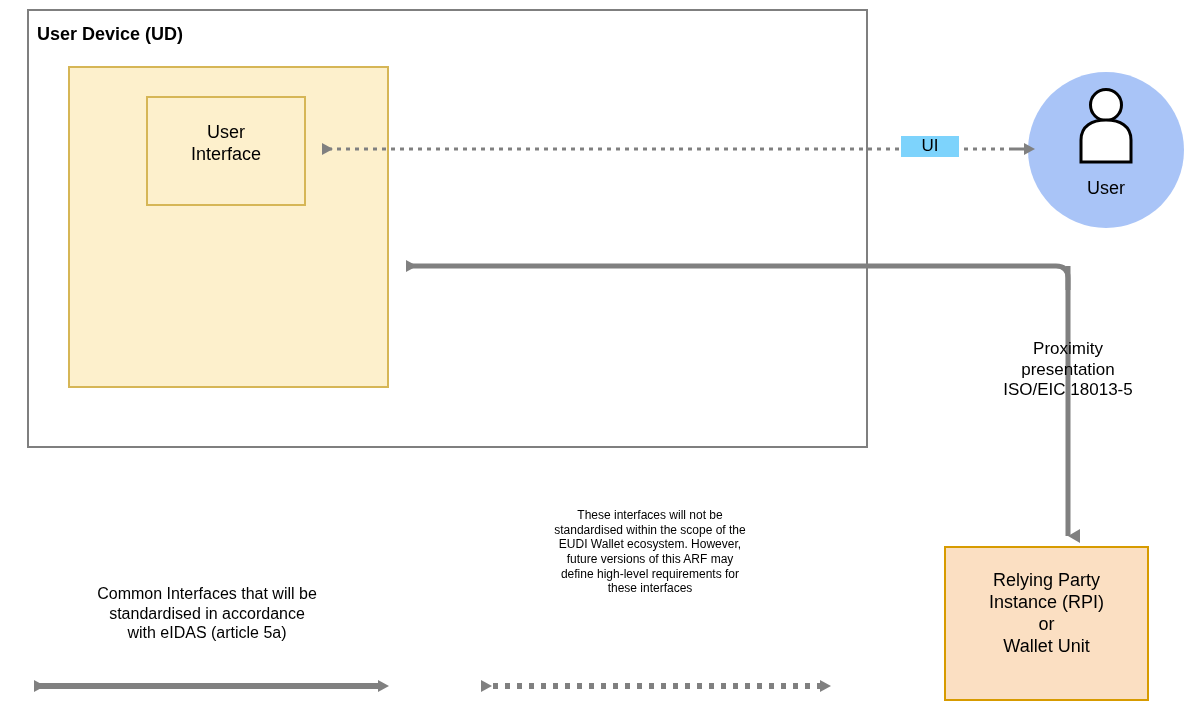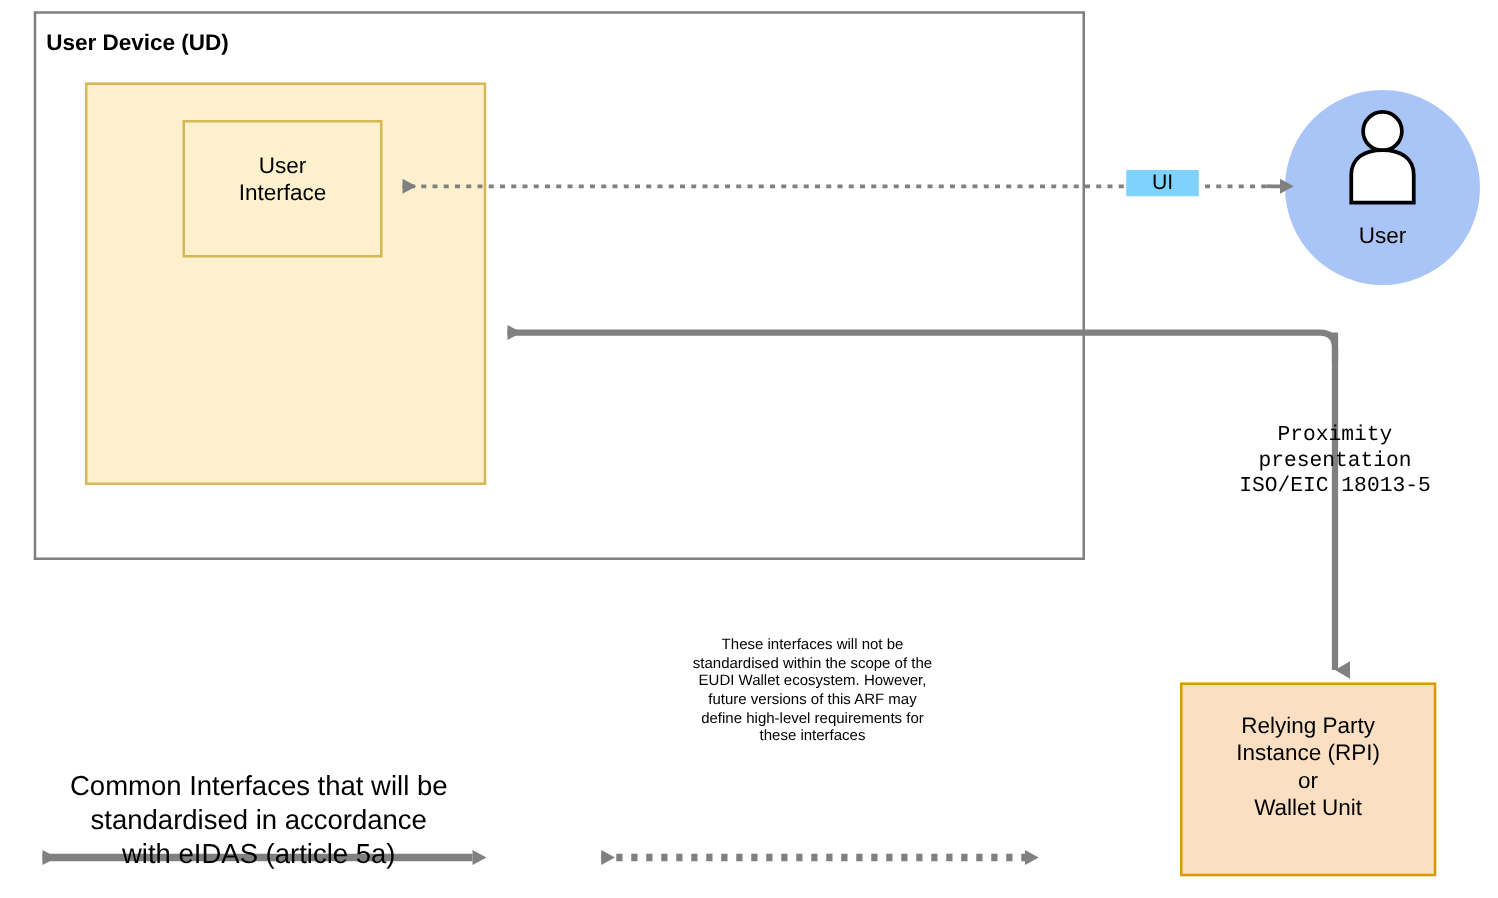--- a/index.html
+++ b/index.html
@@ -129,29 +129,28 @@
     top: 136px;
     width: 58px;
     font-size: 17px;
     background: #7dd3fc;
   }
   #proximity-label {
     left: 968px;
     top: 339px;
     width: 200px;
     font-size: 17px;
-    font-family: Liberation Mono, monospace;
   }
 
   
   #legend-left-text {
     left: 12px;
-    top: 616px;
+    top: 584px;
     width: 390px;
-    font-size: 22px;
+    font-size: 16px;
   }
   #legend-mid-text {
     left: 455px;
     top: 508px;
     width: 390px;
     font-size: 12px;
   }
 
   
   #edges {

